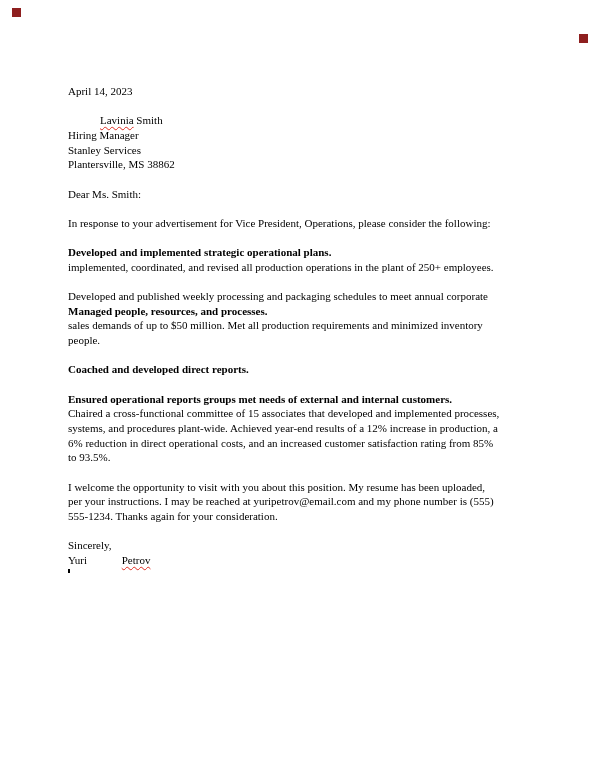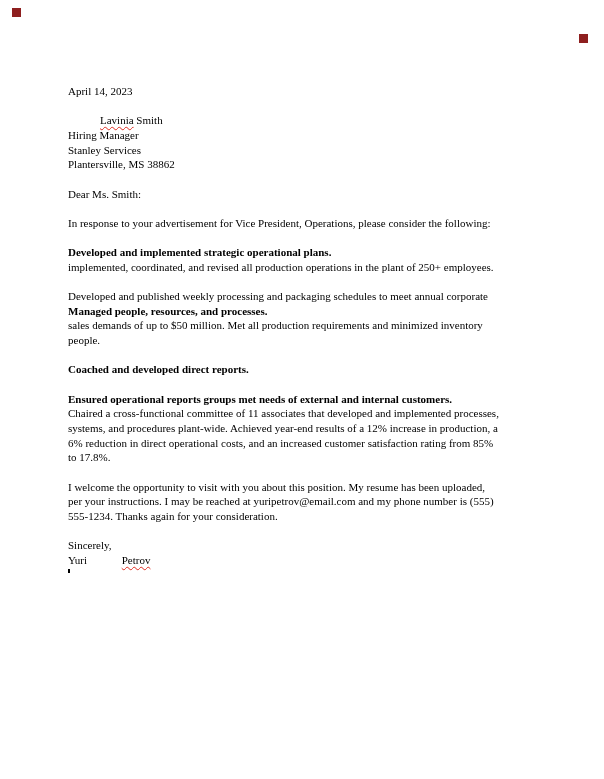--- a/index.html
+++ b/index.html
@@ -92,24 +92,24 @@
       <div class="docline">sales demands of up to $50 million. Met all production requirements and minimized inventory</div>
       <div class="docline">people.</div>
     </div>
 
     <div class="gap-after">
       <div class="docline heading">Coached and developed direct reports.</div>
     </div>
 
     <div class="gap-after">
       <div class="docline heading">Ensured operational reports groups met needs of external and internal customers.</div>
-      <div class="docline">Chaired a cross-functional committee of 11 associates that developed and implemented processes,</div>
+      <div class="docline">Chaired a cross-functional committee of 15 associates that developed and implemented processes,</div>
       <div class="docline">systems, and procedures plant-wide. Achieved year-end results of a 12% increase in production, a</div>
       <div class="docline">6% reduction in direct operational costs, and an increased customer satisfaction rating from 85%</div>
-      <div class="docline">to 17.8%.</div>
+      <div class="docline">to 93.5%.</div>
     </div>
 
     <div class="gap-after">
       <div class="docline">I welcome the opportunity to visit with you about this position. My resume has been uploaded,</div>
       <div class="docline">per your instructions. I may be reached at yuripetrov@email.com and my phone number is (555)</div>
       <div class="docline">555-1234. Thanks again for your consideration.</div>
     </div>
 
     <div>
       <div class="docline">Sincerely,</div>

